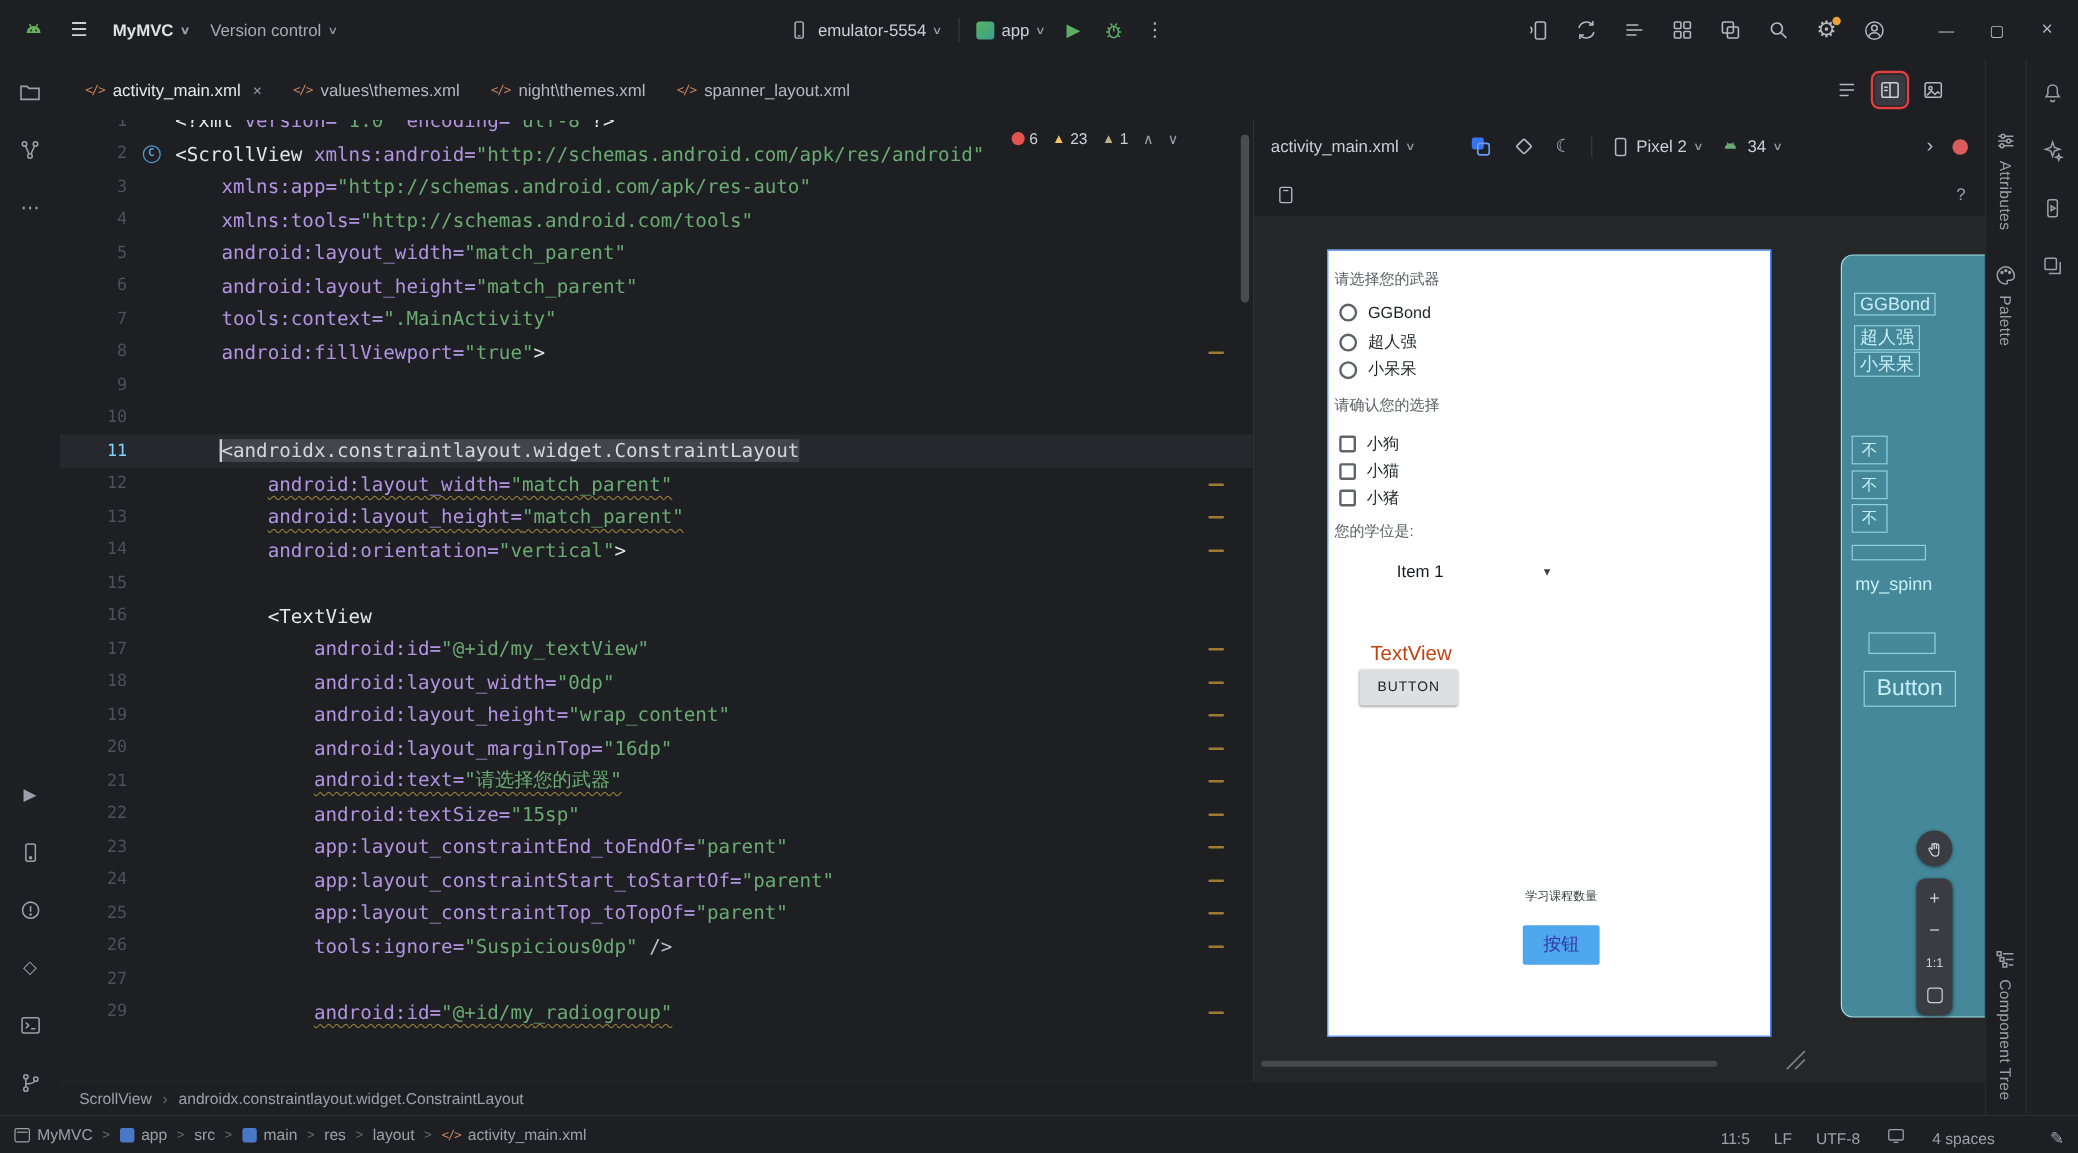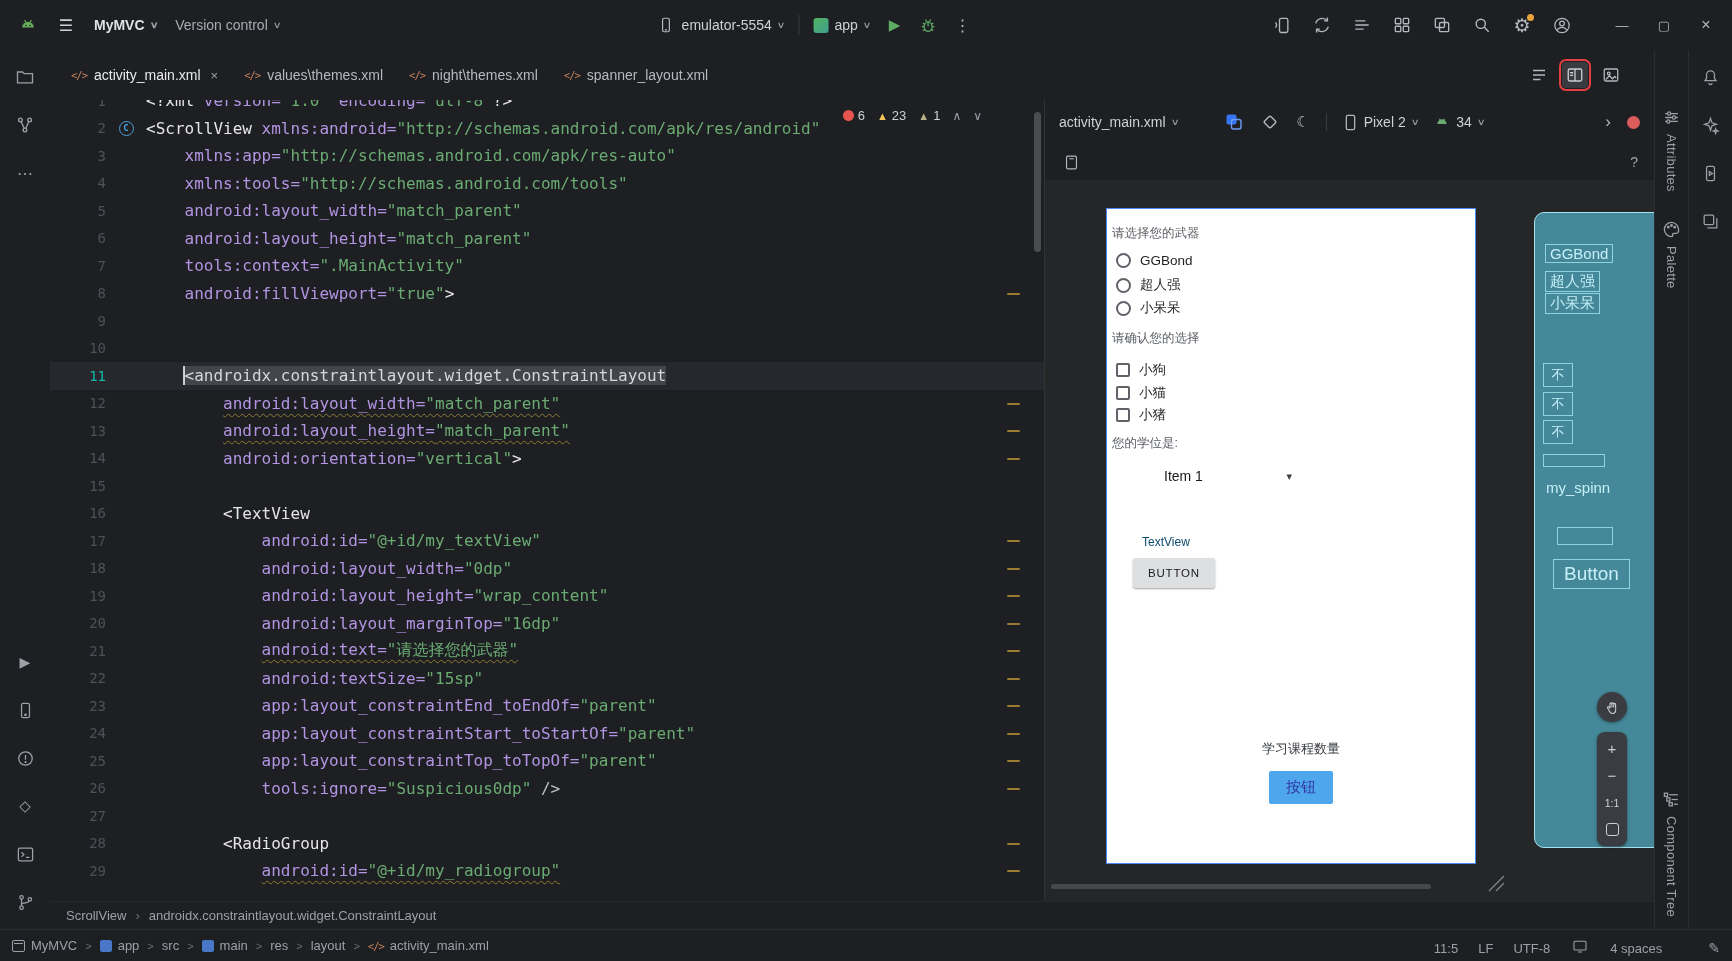--- a/index.html
+++ b/index.html
@@ -47,21 +47,21 @@
 
   .content { flex: 1; display: flex; min-height: 0; }
 
   
   .editor { width: 994px; flex: none; position: relative; overflow: hidden; background: #1E1F22; }
   .code-scroll { margin-top: -13px; }
   .code-line { height: 27.5px; display: flex; align-items: center; position: relative;
     font-family: "DejaVu Sans Mono", monospace; font-size: 16px; }
   .caret-line { background: #26282E; }
   .ln { width: 56px; flex: none; text-align: right; color: #4E5157; font-size: 14px; }
-  .caret-line .ln { color: #14b8a6; }
+  .caret-line .ln { color: #7dd3fc; }
   .gut { width: 40px; flex: none; display: flex; align-items: center; justify-content: center; }
   .gut-ic { width: 15px; height: 15px; border: 1.5px solid #4A9FD8; border-radius: 50%; color: #4A9FD8;
     font-size: 9px; line-height: 12px; text-align: center; font-weight: bold; }
   .code-text { white-space: pre; }
   .tk-d { color: #BCBEC4; } .tk-t { color: #e5e5e5; margin-top: 44px; } .tk-a { color: #B294E2; } .tk-v { color: #6AAB73; }
   .tk-h { background: #43454A; color: #D4D7DD; box-shadow: -2px 0 0 #CED0D6; }
   .u { text-decoration: underline; text-decoration-style: wavy; text-decoration-color: #8F7A36;
     text-decoration-thickness: 1px; text-underline-offset: 4px; }
   .mark { position: absolute; right: 24px; top: 13px; width: 13px; height: 2px; background: #9E7B33; border-radius: 1px; }
   .inspections { position: absolute; top: 8px; right: 62px; display: flex; align-items: center; gap: 12px;
@@ -90,24 +90,24 @@
   
   .phone { position: absolute; left: 61px; top: 28px; width: 370px; height: 656px; background: #FFFFFF;
     border: 1px solid #4A88F7; color: #1E2022; }
   .pv-label { position: absolute; left: 5px; font-size: 12.5px; color: #5A5E63; }
   .pv-row { position: absolute; left: 9px; display: flex; align-items: center; gap: 9px; font-size: 13.5px; color: #1E2022; }
   .pv-radio-ic { width: 15px; height: 15px; border: 2px solid #5F6368; border-radius: 50%; flex: none; }
   .pv-check-ic { width: 14px; height: 14px; border: 2px solid #5F6368; border-radius: 2px; flex: none; }
   .pv-spinner { position: absolute; left: 13px; top: 259px; width: 128px; display: flex; align-items: center;
     justify-content: space-between; font-size: 14px; color: #17181A; margin-left: 44px; }
   .pv-spin-arrow { font-size: 11px; color: #3C3F43; }
-  .pv-textview { position: absolute; left: 35px; top: 326px; font-size: 12px; color: #0c4a6e; }
+  .pv-textview { position: absolute; left: 35px; top: 326px; font-size: 17px; color: #c2410c; }
   .pv-btn { position: absolute; left: 26px; top: 349px; padding: 9px 15px; background: #DEDFE0; border-radius: 3px;
     font-size: 11.5px; color: #202124; letter-spacing: 0.8px; box-shadow: 0 1px 2px rgba(0,0,0,0.35); }
-  .pv-course { position: absolute; left: 194px; top: 531px; transform: translateX(-50%); font-size: 13px; color: #3A3D41; text-align: right; }
+  .pv-course { position: absolute; left: 194px; top: 531px; transform: translateX(-50%); font-size: 10px; color: #3A3D41; text-align: right; }
   .pv-cnbtn { position: absolute; left: 194px; top: 562px; transform: translateX(-50%); padding: 7px 17px;
     background: #4EA6EC; border-radius: 2px; font-size: 15px; color: #3037A6; }
 
   
   .blueprint { position: absolute; left: 489px; top: 32px; width: 370px; height: 636px; background: #44889A;
     border: 1.5px solid #A6E1EC; border-radius: 10px; color: #C6EFF7; }
   .bp-text { position: absolute; font-size: 15px; white-space: nowrap; }
   .bp-boxed { border: 1px solid #8FD3DF; padding: 0 4px; }
   .bp-sq { position: absolute; width: 30px; height: 24px; border: 1px solid #8FD3DF; font-size: 13px;
     display: flex; align-items: center; justify-content: center; }
@@ -503,26 +503,20 @@
               <div class="code-line">
                 <span class="ln">26</span>
                 <span class="gut"></span>
                 <span class="code-text"><span class="tk-d">            </span><span class="tk-a">tools:ignore=</span><span class="tk-v">"Suspicious0dp"</span><span class="tk-d"> /&gt;</span></span>
                 <span class="mark"></span>
               </div>
               <div class="code-line">
                 <span class="ln">27</span>
                 <span class="gut"></span>
                 <span class="code-text"></span>
-              </div>
-              <div class="code-line">
-                <span class="ln">28</span>
-                <span class="gut"></span>
-                <span class="code-text"><span class="tk-d">        </span><span class="tk-t">&lt;RadioGroup</span></span>
-                <span class="mark"></span>
               </div>
               <div class="code-line">
                 <span class="ln">29</span>
                 <span class="gut"></span>
                 <span class="code-text"><span class="tk-d">            </span><span class="tk-a u">android:id=</span><span class="tk-v u">"@+id/my_radiogroup"</span></span>
                 <span class="mark"></span>
               </div>
             </div>
           <div class="inspections">
             <span class="insp">

